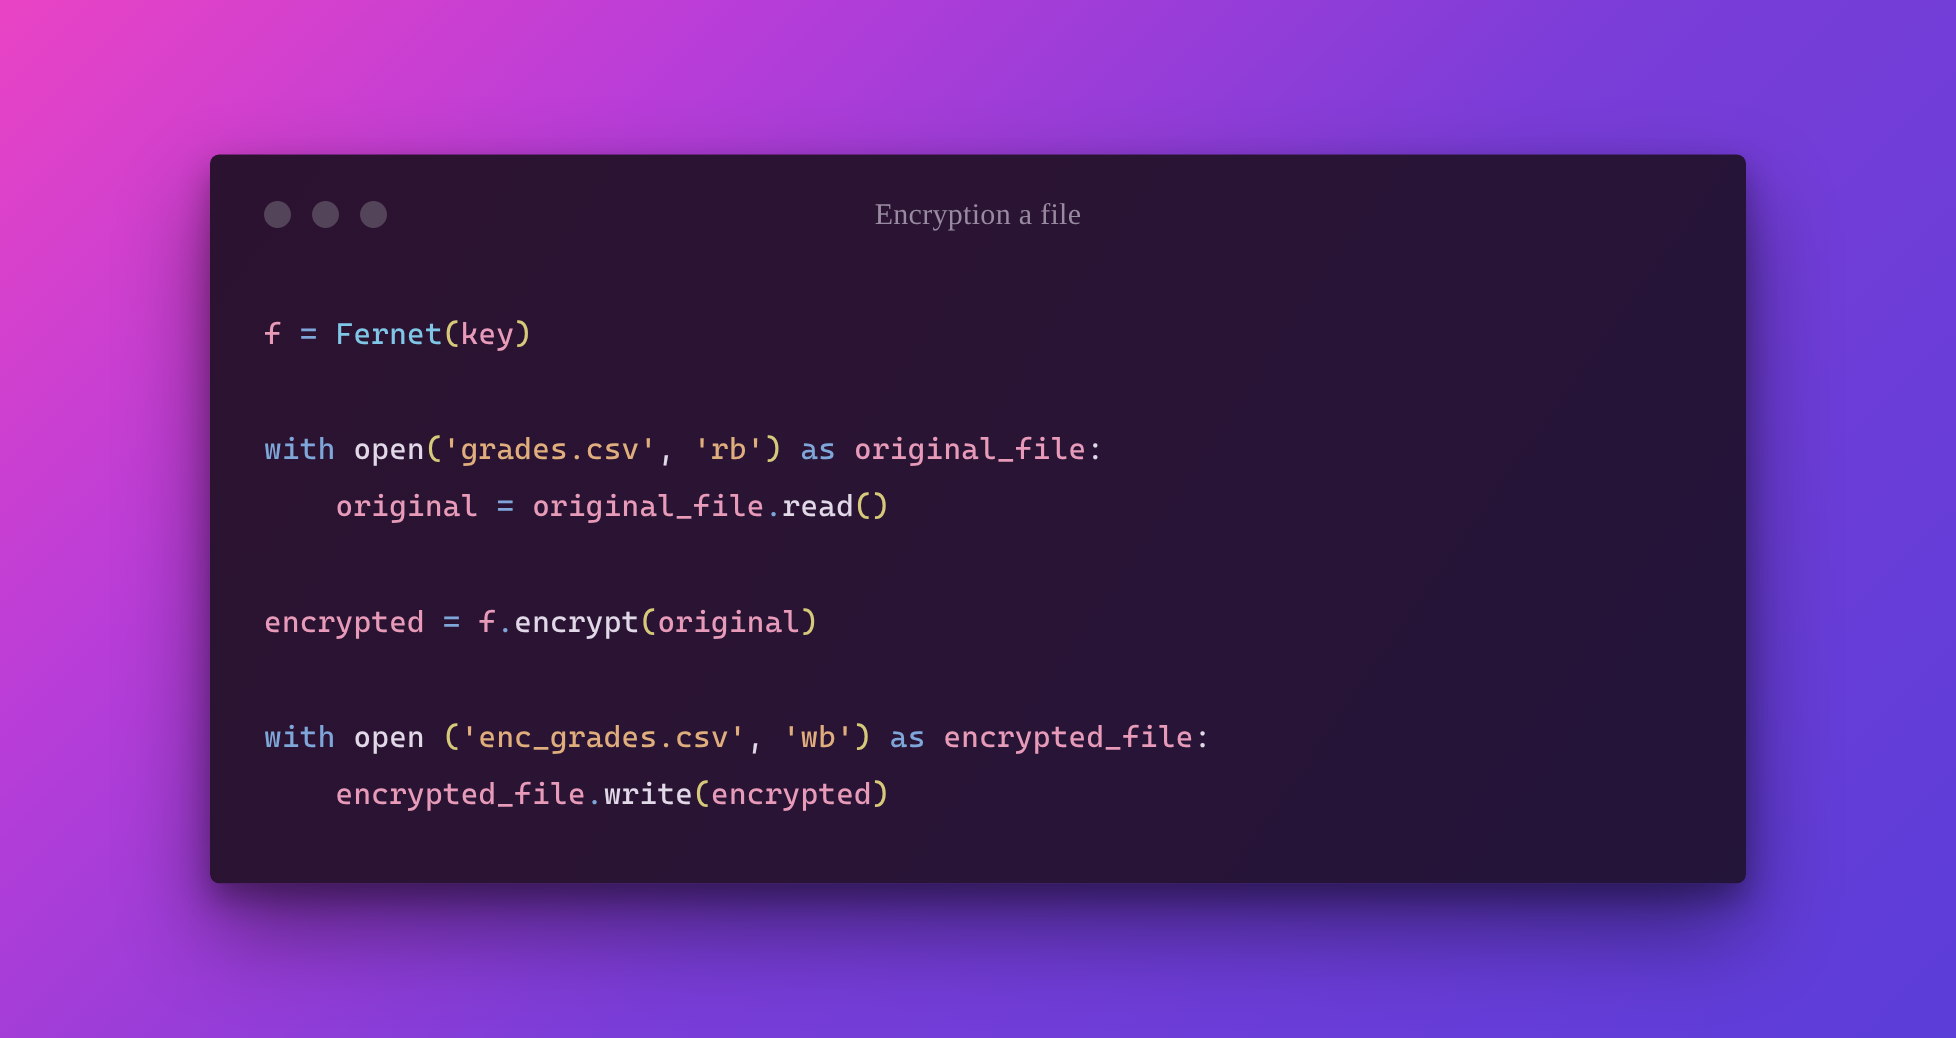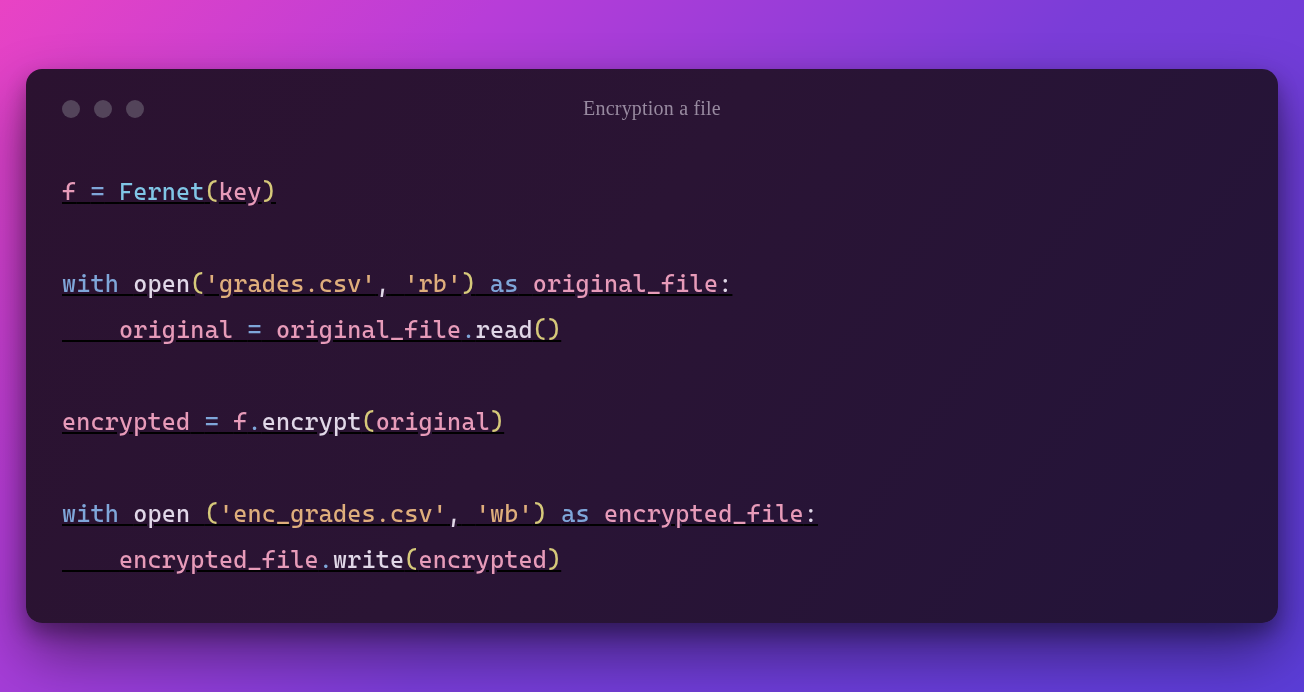--- a/index.html
+++ b/index.html
@@ -13,28 +13,27 @@
       height: 692px;
       background: linear-gradient(135deg, #e943c4 0%, #b83dd8 25%, #7a3dd8 55%, #5b3dd8 100%);
       display: flex;
       align-items: center;
       justify-content: center;
       font-family: ui-monospace, "SF Mono", "Cascadia Code", Menlo, Consolas, monospace;
       overflow: hidden;
     }
 
     .window {
-      width: 1252px;
+      width: 1024px;
       background: #25102f;
       background: linear-gradient(125deg, #2b1230 0%, #2a1434 45%, #23143a 100%);
-      border-radius: 16px;
+      border-radius: 6px;
       box-shadow: 0 30px 60px rgba(0,0,0,0.45), 0 10px 20px rgba(0,0,0,0.3);
       overflow: hidden;
       padding-bottom: 28px;
-      text-decoration: underline;
     }
 
     .titlebar {
       display: flex;
       align-items: center;
       padding: 24px 36px 4px 36px;
       min-height: 60px;
       position: relative;
     }
 
@@ -58,21 +57,21 @@
       text-align: center;
       font-family: Georgia, "Times New Roman", serif;
       font-size: 20px;
       color: #988aa0;
       pointer-events: none;
       letter-spacing: 0.2px;
     }
 
     .code-block {
       padding: 40px 36px 12px 36px;
-      font-size: 24px;
+      font-size: 20px;
       line-height: 1.92;
       white-space: pre;
       color: #e1d8e8;
       font-weight: 500;
       letter-spacing: 0.2px;
     }
 
     .tok-var    { color: #e79bb9; }
     .tok-op     { color: #7fa6d9; }
     .tok-fn     { color: #e1d8e8; }

